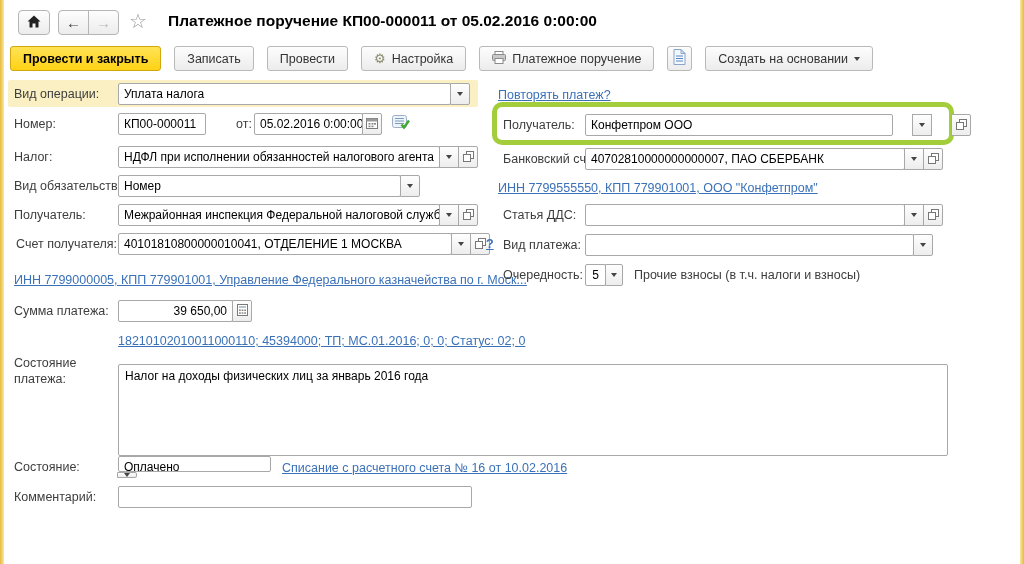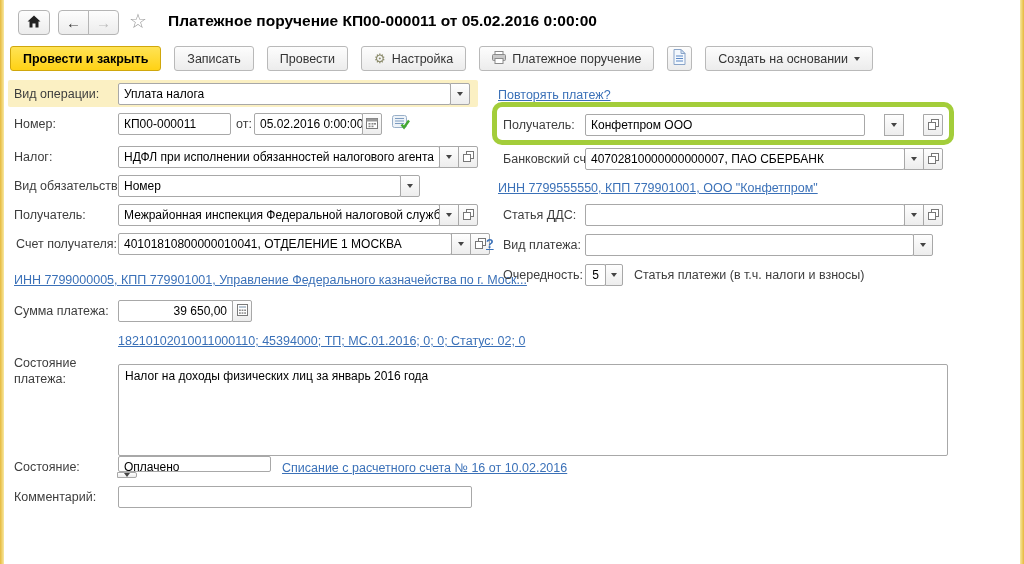--- a/index.html
+++ b/index.html
@@ -132,21 +132,21 @@
   <div class="oprow"></div>
   <div class="lbl" style="left:14px; top:83px;">Вид операции:</div>
   <div class="fld" style="left:118px; top:83px; width:352px;">
     <div class="fi">Уплата налога</div>
     <div class="seg">
         <span class="ddarr"></span>
       </div>
   </div>
 
   <div class="lbl" style="left:14px; top:113px;">Номер:</div>
-  <div class="fld" style="left:118px; top:113px; width:113px;border-radius:6px;">
+  <div class="fld" style="left:118px; top:113px; width:88px;border-radius:6px;">
     <div class="fi">КП00-000011</div>
   </div>
   <div class="lbl" style="left:236px; top:113px;">от:</div>
   <div class="fld" style="left:254px; top:113px; width:128px;">
     <div class="fi">05.02.2016  0:00:00</div>
     <div class="seg">
       <span>
         <svg width="12" height="11" viewBox="0 0 12 11">
             <rect x="0.5" y="0.5" width="11" height="10" fill="#fff" stroke="#7a7a7a"></rect>
             <rect x="0.5" y="0.5" width="11" height="3" fill="#9a9a9a"></rect>
@@ -258,21 +258,21 @@
   <div class="lbl" style="left:14px; top:486px;text-align:center;">Комментарий:</div>
   <div class="fld" style="left:118px; top:486px; width:354px;">
     <div class="fi"></div>
   </div>
 
   <div class="lnk" style="left:498px; top:87px;">Повторять платеж?</div>
 
   <div class="hl"></div>
 
   <div class="lbl" style="left:503px; top:114px;">Получатель:</div>
-  <div class="fld" style="left:585px; top:114px; width:358px;gap:20px;">
+  <div class="fld" style="left:585px; top:114px; width:386px;gap:20px;">
     <div class="fi">Конфетпром ООО</div>
     <div class="seg">
         <span class="ddarr"></span>
       </div>
     <div class="seg">
       <span><svg width="11" height="11" viewBox="0 0 11 11">
             <rect x="3.5" y="0.5" width="7" height="7" fill="#fff" stroke="#777"></rect>
             <rect x="0.5" y="3.5" width="7" height="7" fill="#fff" stroke="#777"></rect>
           </svg></span>
     </div>
@@ -316,14 +316,14 @@
       </div>
   </div>
 
   <div class="lbl" style="left:503px; top:264px;">Очередность:</div>
   <div class="fld" style="left:585px; top:264px; width:38px;">
     <div class="fi" style="text-align:center; padding:0 2px;">5</div>
     <div class="seg" style="width:18px;">
         <span class="ddarr"></span>
       </div>
   </div>
-  <div class="hint" style="left:634px; top:264px;">Статья платежи (в т.ч. налоги и взносы)</div>
+  <div class="hint" style="left:634px; top:264px;">Прочие взносы (в т.ч. налоги и взносы)</div>
 </div>
 
 </body></html>

